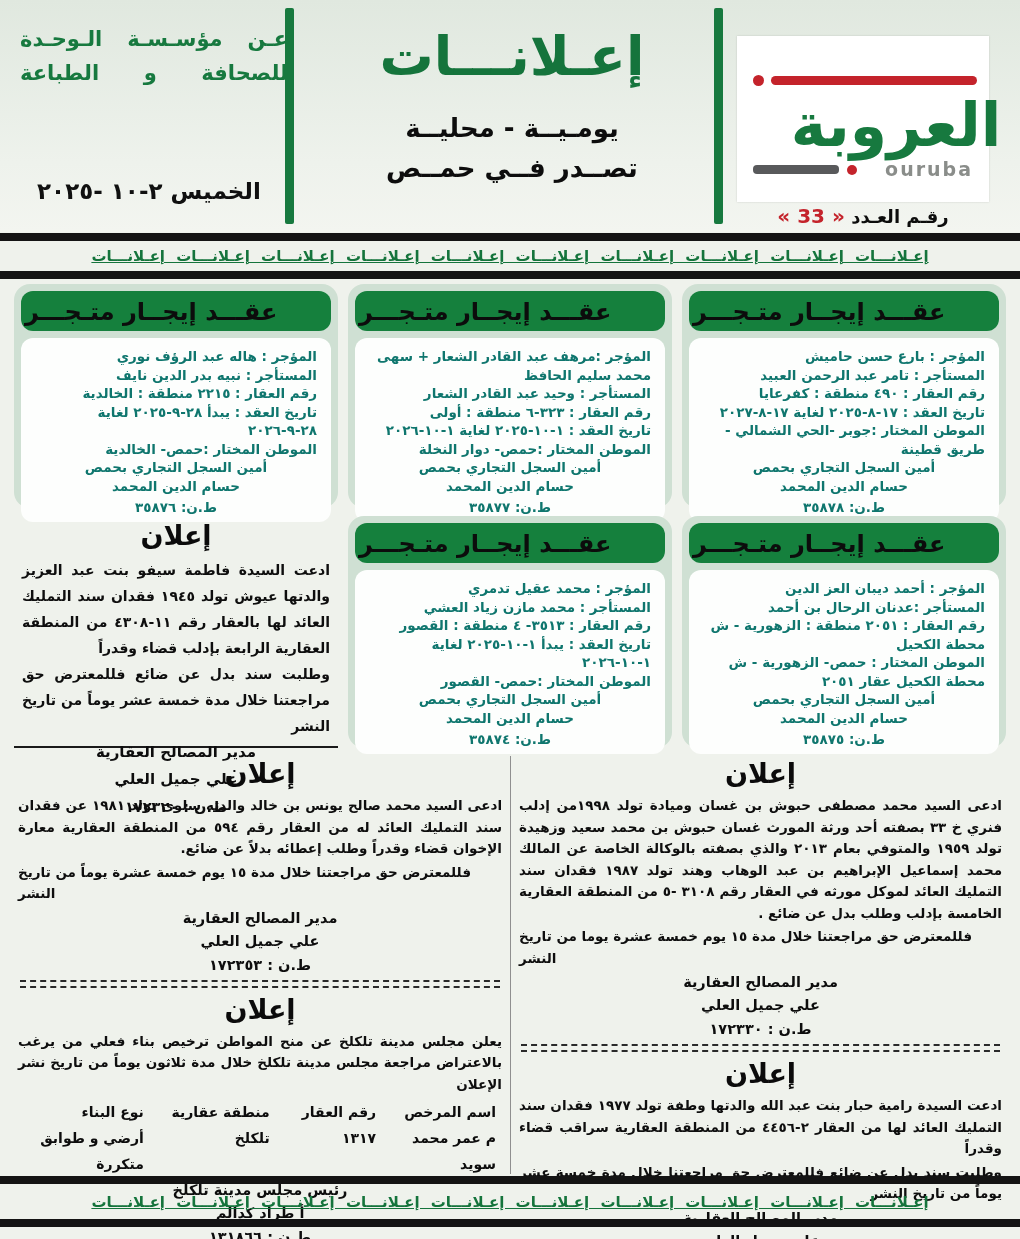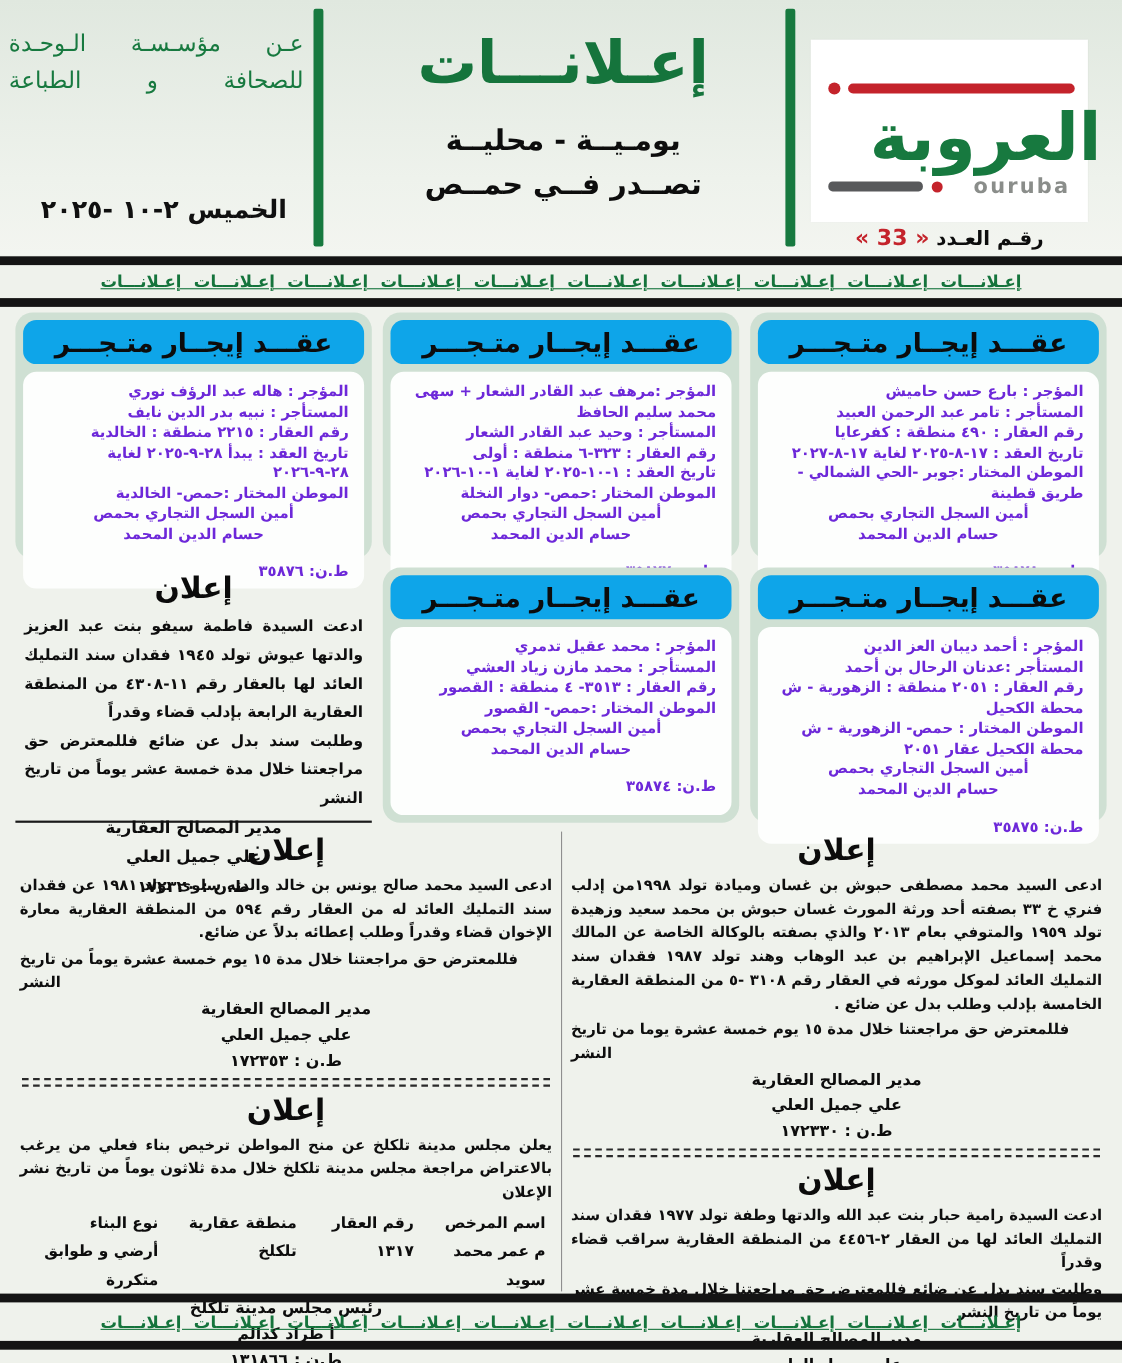--- a/index.html
+++ b/index.html
@@ -9,22 +9,22 @@
     background:#eff2ec;
     position:relative;
     overflow:hidden;
     color:#161616;
   }
   .abs{position:absolute;}
 
   
   .header{top:0;left:0;width:1020px;height:232px;
     background:linear-gradient(180deg,#e0e8df 0%,#eef2ec 70%,#f3f5f0 100%);}
-  .publisher{top:22px;left:8px;width:268px;
-    color:#17793f;font-weight:normal;font-size:21px;line-height:34px;
+  .publisher{top:22px;left:20px;width:268px;
+    color:#17793f;font-weight:bold;font-size:21px;line-height:34px;
     direction:rtl;text-align:justify;text-align-last:justify;}
   .pub-date{top:178px;left:18px;width:262px;
     font-weight:bold;font-size:23px;direction:rtl;text-align:center;color:#101010;}
   .vbar{width:9px;background:#17793f;top:8px;height:216px;border-radius:2px;}
   .vbar1{left:285px;}
   .vbar2{left:714px;}
   .masthead-title{top:18px;left:320px;width:384px;text-align:center;
     color:#15743c;font-weight:bold;font-size:54px;line-height:78px;}
   .masthead-sub{top:108px;left:320px;width:384px;text-align:center;
     font-weight:bold;font-size:26px;line-height:40px;color:#0d0d0d;direction:rtl;}
@@ -52,28 +52,28 @@
   .banner-bottom{top:1176px;height:51px;}
   .banner .bar{height:8px;background:#141414;}
   .banner .strip{flex:1;display:flex;align-items:center;justify-content:center;
     color:#15743c;font-weight:bold;font-size:15px;direction:rtl;word-spacing:6px;white-space:nowrap;text-decoration:underline;}
 
   
   .cards{top:284px;left:14px;width:992px;display:grid;
     grid-template-columns:1fr 1fr 1fr;grid-template-rows:224px 232px;
     gap:8px 10px;direction:rtl;}
   .ad-card{background:#cfe0d3;border-radius:16px;padding:7px;display:flex;flex-direction:column;}
-  .card-title{background:#0ea5e9;border-radius:12px;text-align:center;
+  .card-title{background:#15803d;border-radius:12px;text-align:left;
     font-weight:bold;font-size:24px;padding:7px 4px 5px;color:#0c0c0c;}
   .card-body{background:#fdfefd;border-radius:12px;margin-top:7px;flex:1;
     padding:9px 14px 5px;direction:rtl;font-weight:bold;font-size:13.5px;
-    line-height:18.5px;color:#6d28d9;}
+    line-height:18.5px;color:#0f766e;}
   .card-body .ln{text-align:right;}
   .card-body .ctr{text-align:center;}
-  .card-body .pn{text-align:right;margin-top:16px;}
+  .card-body .pn{text-align:center;margin-top:3px;}
 
   
   .plain-notice{direction:rtl;padding:2px 8px 0;border-bottom:2px solid #1a1a1a;}
   .notice-title{text-align:center;font-weight:bold;font-size:27px;color:#0b0b0b;
     margin:2px 0 6px;}
   .notice p{margin:0 0 2px;font-weight:bold;font-size:13.5px;line-height:21.5px;
     text-align:justify;color:#0e0e0e;}
   .plain-notice p{font-size:14px;line-height:26px;margin:0;}
   .notice p.centered{text-align:left;}
   .sig{text-align:center;font-weight:bold;font-size:14.5px;line-height:23px;color:#0d0d0d;}
@@ -189,20 +189,21 @@
       <div class="pn">ط.ن: ٣٥٨٧٥</div>
     </div>
   </div>
 
   <div class="ad-card">
     <div class="card-title">عقـــد إيجــار متـجـــر</div>
     <div class="card-body">
       <div class="ln">المؤجر : محمد عقيل تدمري</div>
       <div class="ln">المستأجر : محمد مازن زياد العشي</div>
       <div class="ln">رقم العقار : ٣٥١٣- ٤ منطقة : القصور</div>
+      <div class="ln">تاريخ العقد : يبدأ ١-١٠-٢٠٢٥ لغاية ١-١٠-٢٠٢٦</div>
       <div class="ln">الموطن المختار :حمص- القصور</div>
       <div class="ctr">أمين السجل التجاري بحمص</div>
       <div class="ctr">حسام الدين المحمد</div>
       <div class="pn">ط.ن: ٣٥٨٧٤</div>
     </div>
   </div>
 
   <div class="plain-notice notice">
     <div class="notice-title">إعلان</div>
     <p>ادعت السيدة فاطمة سيفو بنت عبد العزيز والدتها عيوش تولد ١٩٤٥ فقدان سند التمليك العائد لها بالعقار رقم ١١-٤٣٠٨ من المنطقة العقارية الرابعة بإدلب قضاء وقدراً</p>

